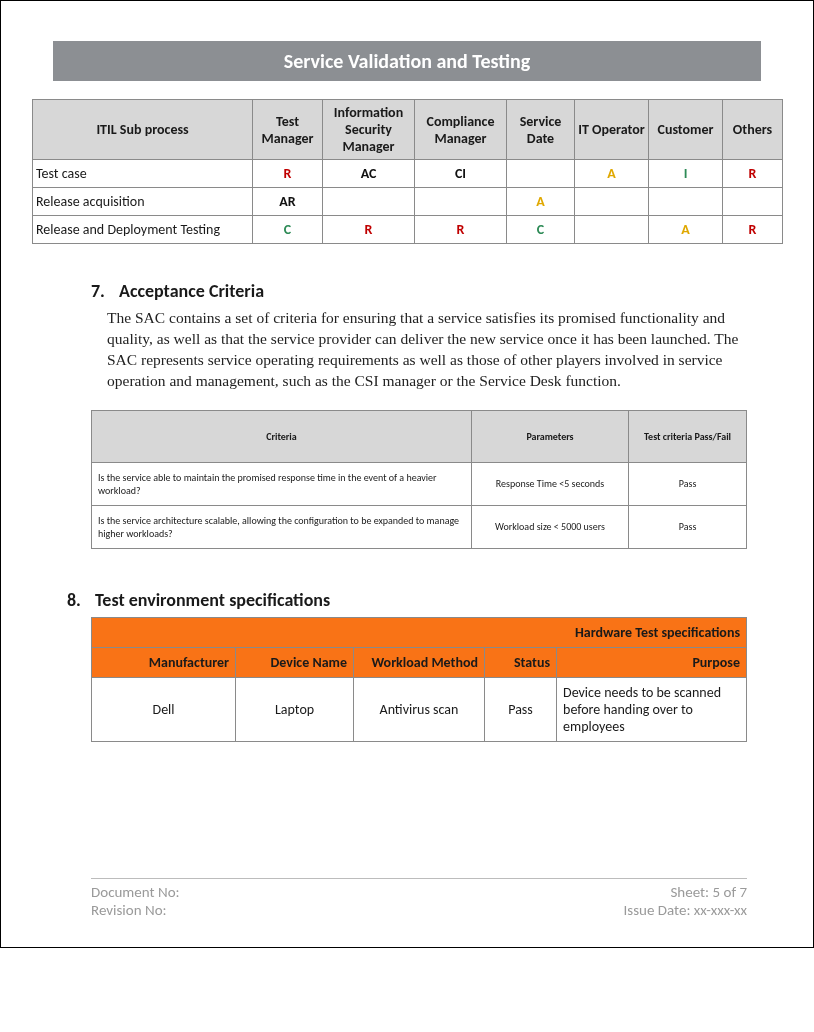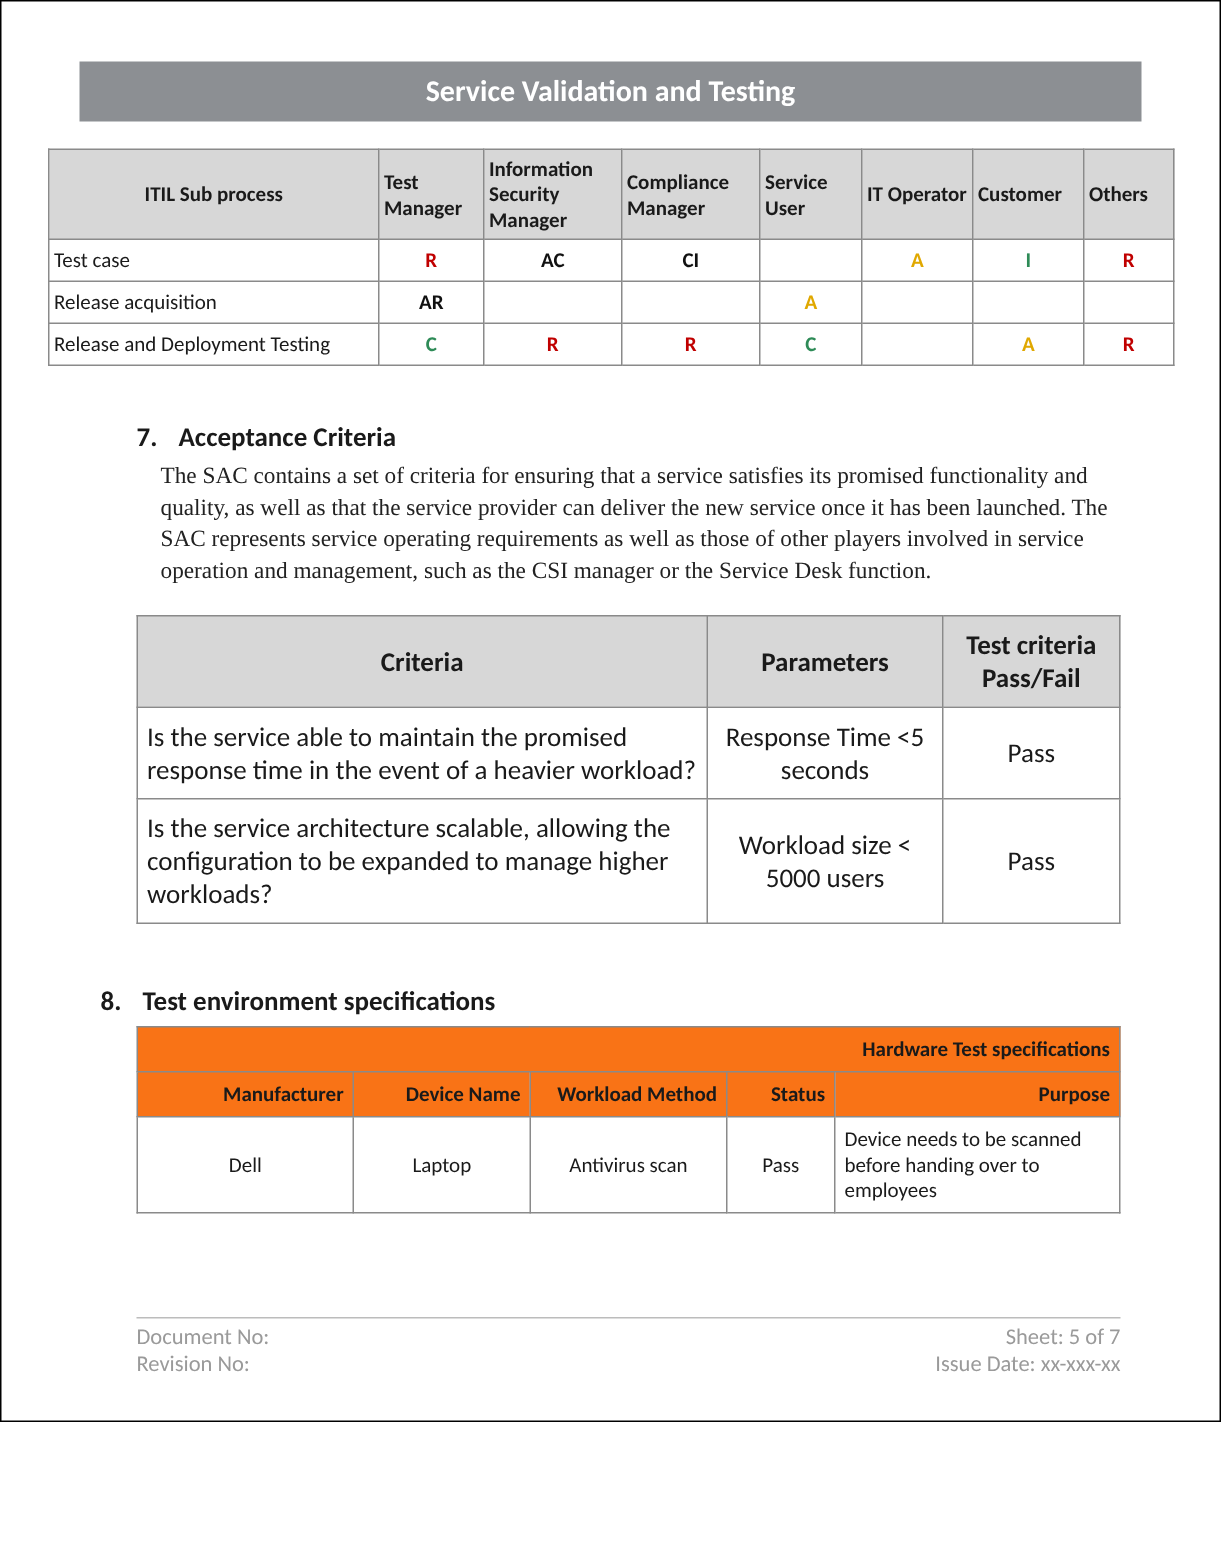--- a/index.html
+++ b/index.html
@@ -36,21 +36,21 @@
     font-size: 14px;
   }
   .raci th, .raci td {
     border: 1px solid #8a8a8a;
     padding: 4px 3px;
     vertical-align: middle;
   }
   .raci th {
     background: #d7d7d7;
     font-weight: 700;
-    text-align: left;
+    text-align: center;
     height: 58px;
   }
   .raci th.proc { text-align: center; }
   .raci td { height: 28px; }
   .raci td.proc { text-align: left; padding-left: 3px; }
   .raci td.cell { text-align: center; font-weight: 700; }
   .c-red   { color: #c00000; }
   .c-green { color: #2e8b57; }
   .c-gold  { color: #e0a800; }
   .c-navy  { color: #203080; }
@@ -71,21 +71,21 @@
     font-size: 15.5px;
     line-height: 1.35;
     margin: 0 0 18px 16px;
     color: #222;
     font-family: Liberation Serif, serif;
   }
 
   .crit {
     width: 100%;
     margin: 0 18px 40px 0;
-    font-size: 18px;
+    font-size: 10px;
   }
   .crit th, .crit td {
     border: 1px solid #8a8a8a;
     padding: 8px 6px;
     vertical-align: middle;
   }
   .crit th {
     background: #d7d7d7;
     font-weight: 700;
     text-align: center;
@@ -140,21 +140,21 @@
         <col style="width:74px">
         <col style="width:74px">
         <col style="width:60px">
     </colgroup>
     <thead>
       <tr>
         <th class="proc">ITIL Sub process</th>
         <th>Test Manager</th>
         <th>Information Security Manager</th>
         <th>Compliance Manager</th>
-        <th>Service User</th>
+        <th>Service Date</th>
         <th>IT Operator</th>
         <th>Customer</th>
         <th>Others</th>
       </tr>
     </thead>
     <tbody id="raci-body">
         <tr>
           <td class="proc">Test case</td>
           <td class="cell c-red">R</td>
           <td class="cell c-black">AC</td>

